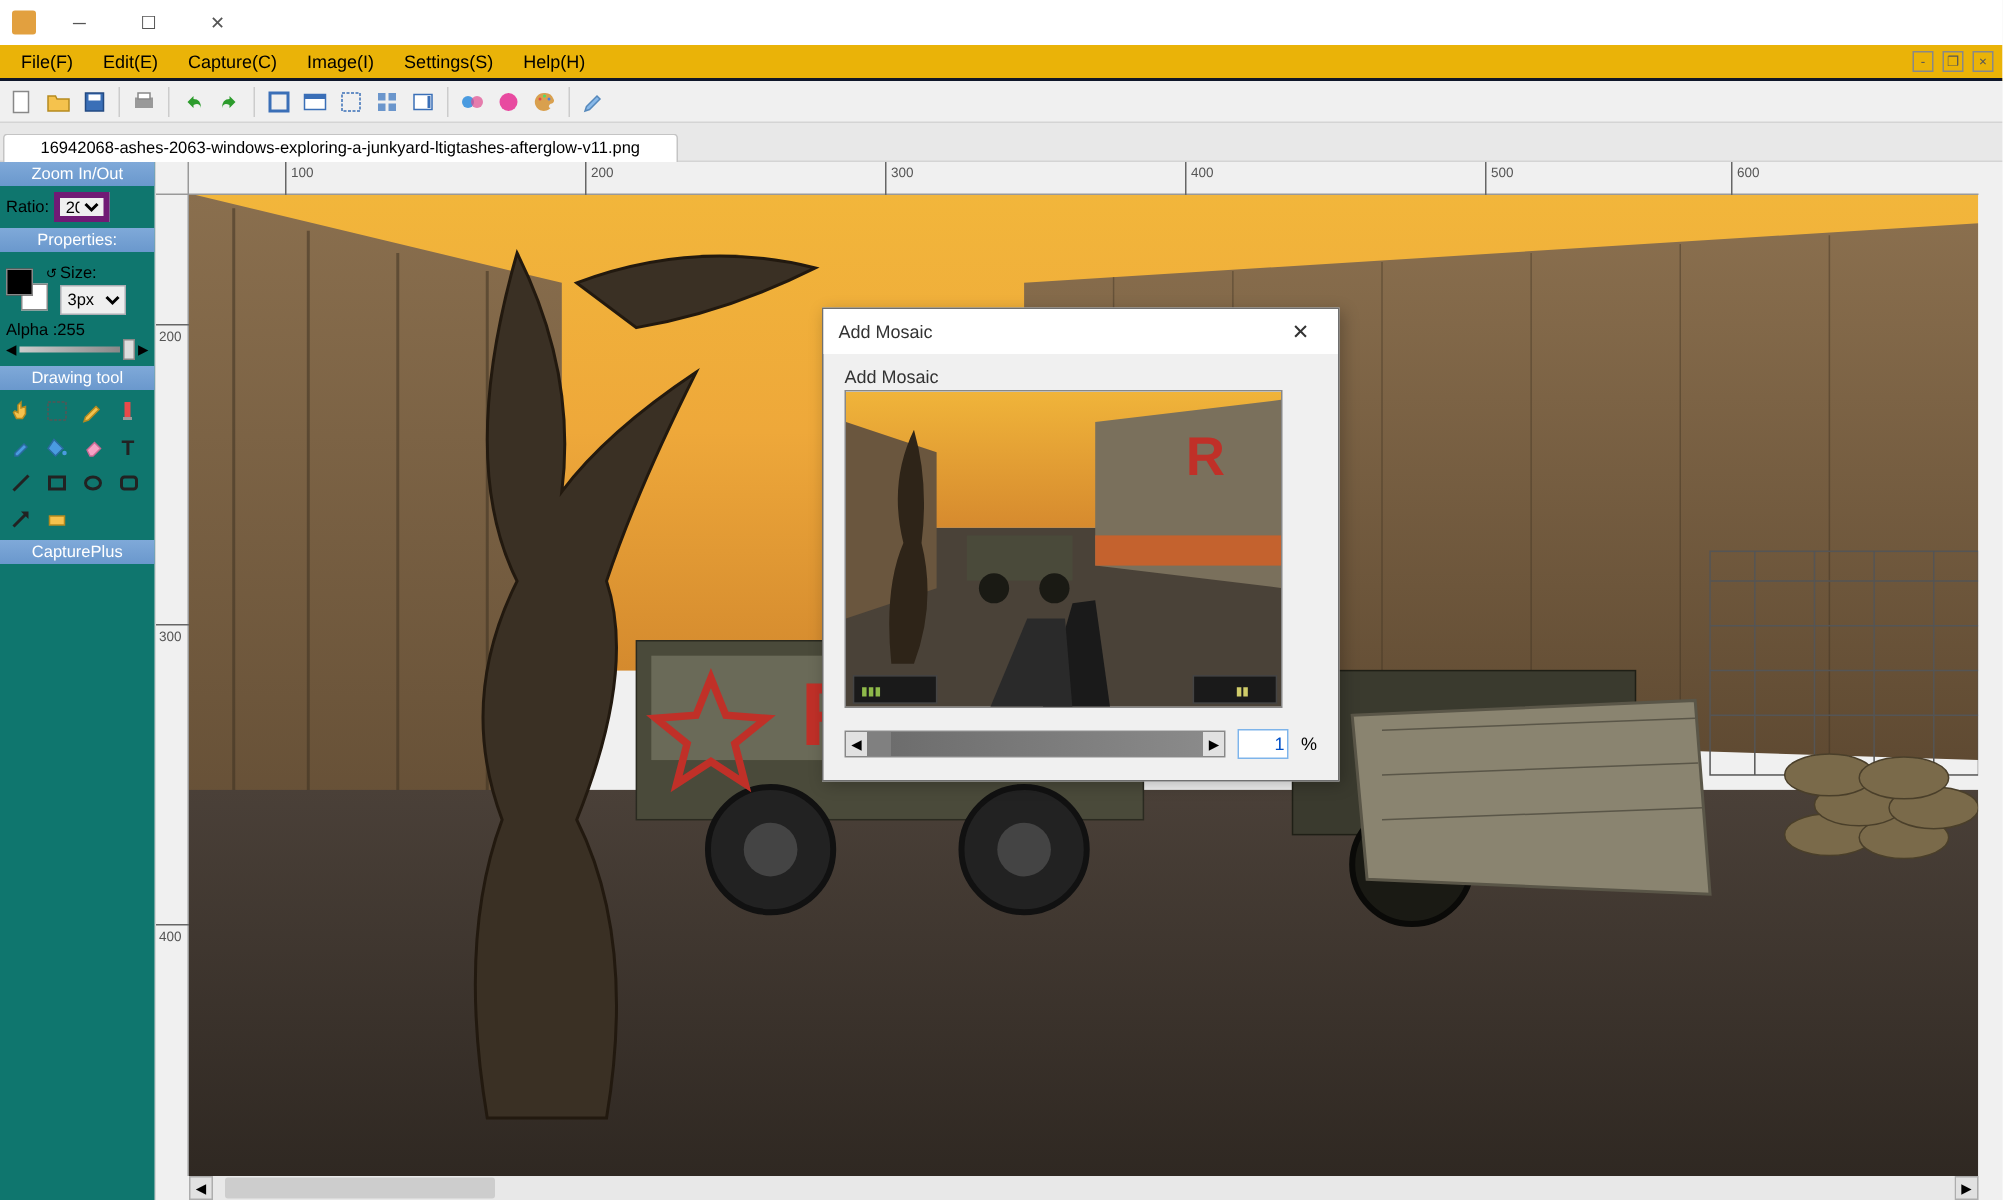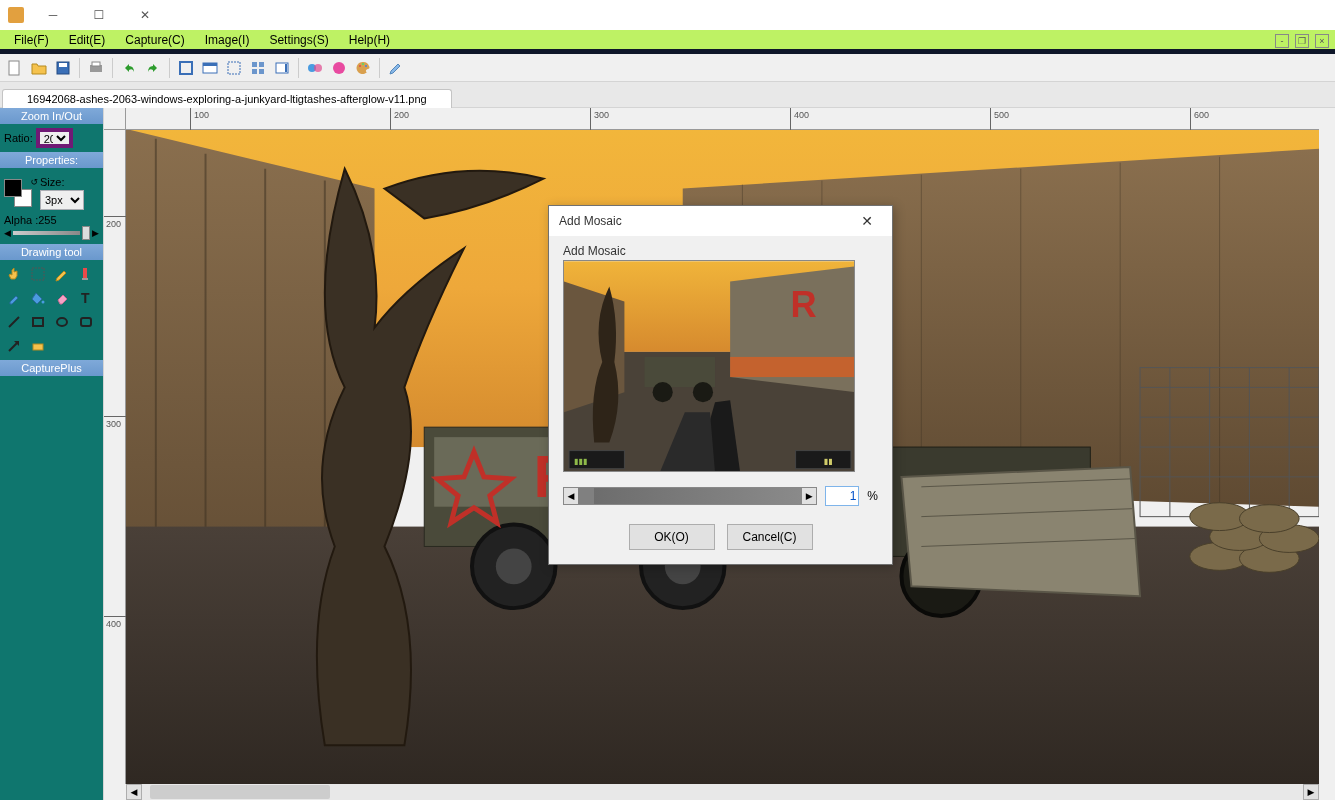--- a/index.html
+++ b/index.html
@@ -5,21 +5,21 @@
 * { box-sizing: border-box; margin: 0; padding: 0; }
 body { font-family: "Segoe UI", Tahoma, sans-serif; font-size: 12px; background: #fff; overflow: hidden; width: 1335px; height: 800px; position: relative; }
 
 
 .titlebar { height: 30px; background: #fff; display: flex; align-items: center; padding: 0 8px; color: #999; font-size: 12px; }
 .titlebar .app-icon { width: 16px; height: 16px; margin-right: 6px; background: #e2a03f; border-radius: 2px; display: inline-block; }
 .titlebar .title { flex: 1; }
 .titlebar .winbtn { width: 46px; height: 30px; display: flex; align-items: center; justify-content: center; color: #555; }
 
 
-.menubar { height: 24px; background: #bef264; border-bottom: 5px solid #0f172a; display: flex; align-items: center; padding: 0 4px; position: relative; }
+.menubar { height: 24px; background: #eab308; border-bottom: 2px solid #0f172a; display: flex; align-items: center; padding: 0 4px; position: relative; }
 .menubar .menu-item { padding: 2px 10px; font-size: 12px; cursor: default; }
 .menubar .mdi-btns { position: absolute; right: 6px; top: 4px; display: flex; gap: 6px; }
 .menubar .mdi-btns span { width: 14px; height: 14px; border: 1px solid #888; font-size: 9px; display: flex; align-items: center; justify-content: center; color: #555; }
 
 
 .toolbar { height: 28px; background: #f0f0f0; border-bottom: 1px solid #d4d4d4; display: flex; align-items: center; padding: 0 4px; gap: 2px; }
 .toolbar .tbtn { width: 22px; height: 22px; display: flex; align-items: center; justify-content: center; border-radius: 2px; }
 .toolbar .sep { width: 1px; height: 20px; background: #ccc; margin: 0 3px; }
 
 
@@ -331,21 +331,21 @@
         </div>
       <div class="tick" style="left:464px">
           <span>300</span>
         </div>
       <div class="tick" style="left:664px">
           <span>400</span>
         </div>
       <div class="tick" style="left:864px">
           <span>500</span>
         </div>
-      <div class="tick" style="left:1064px">
+      <div class="tick" style="left:1028px">
           <span>600</span>
         </div>
     </div>
     <div class="ruler-v">
       <div class="tick" style="top:86px">
           <span>200</span>
         </div>
       <div class="tick" style="top:286px">
           <span>300</span>
         </div>
@@ -493,18 +493,14 @@
     <div class="slider-row">
       <div class="mslider">
         <div class="sarrow">◀</div>
         <div class="sthumb"></div>
         <div class="strack"></div>
         <div class="sarrow">▶</div>
       </div>
       <input class="pct-input" value="1" style="">
       <span class="pct-sym">%</span>
     </div>
-    <div class="buttons">
-      <div class="dbtn">OK(O)</div>
-      <div class="dbtn">Cancel(C)</div>
-    </div>
   </div>
 </div>
 
 </body></html>

